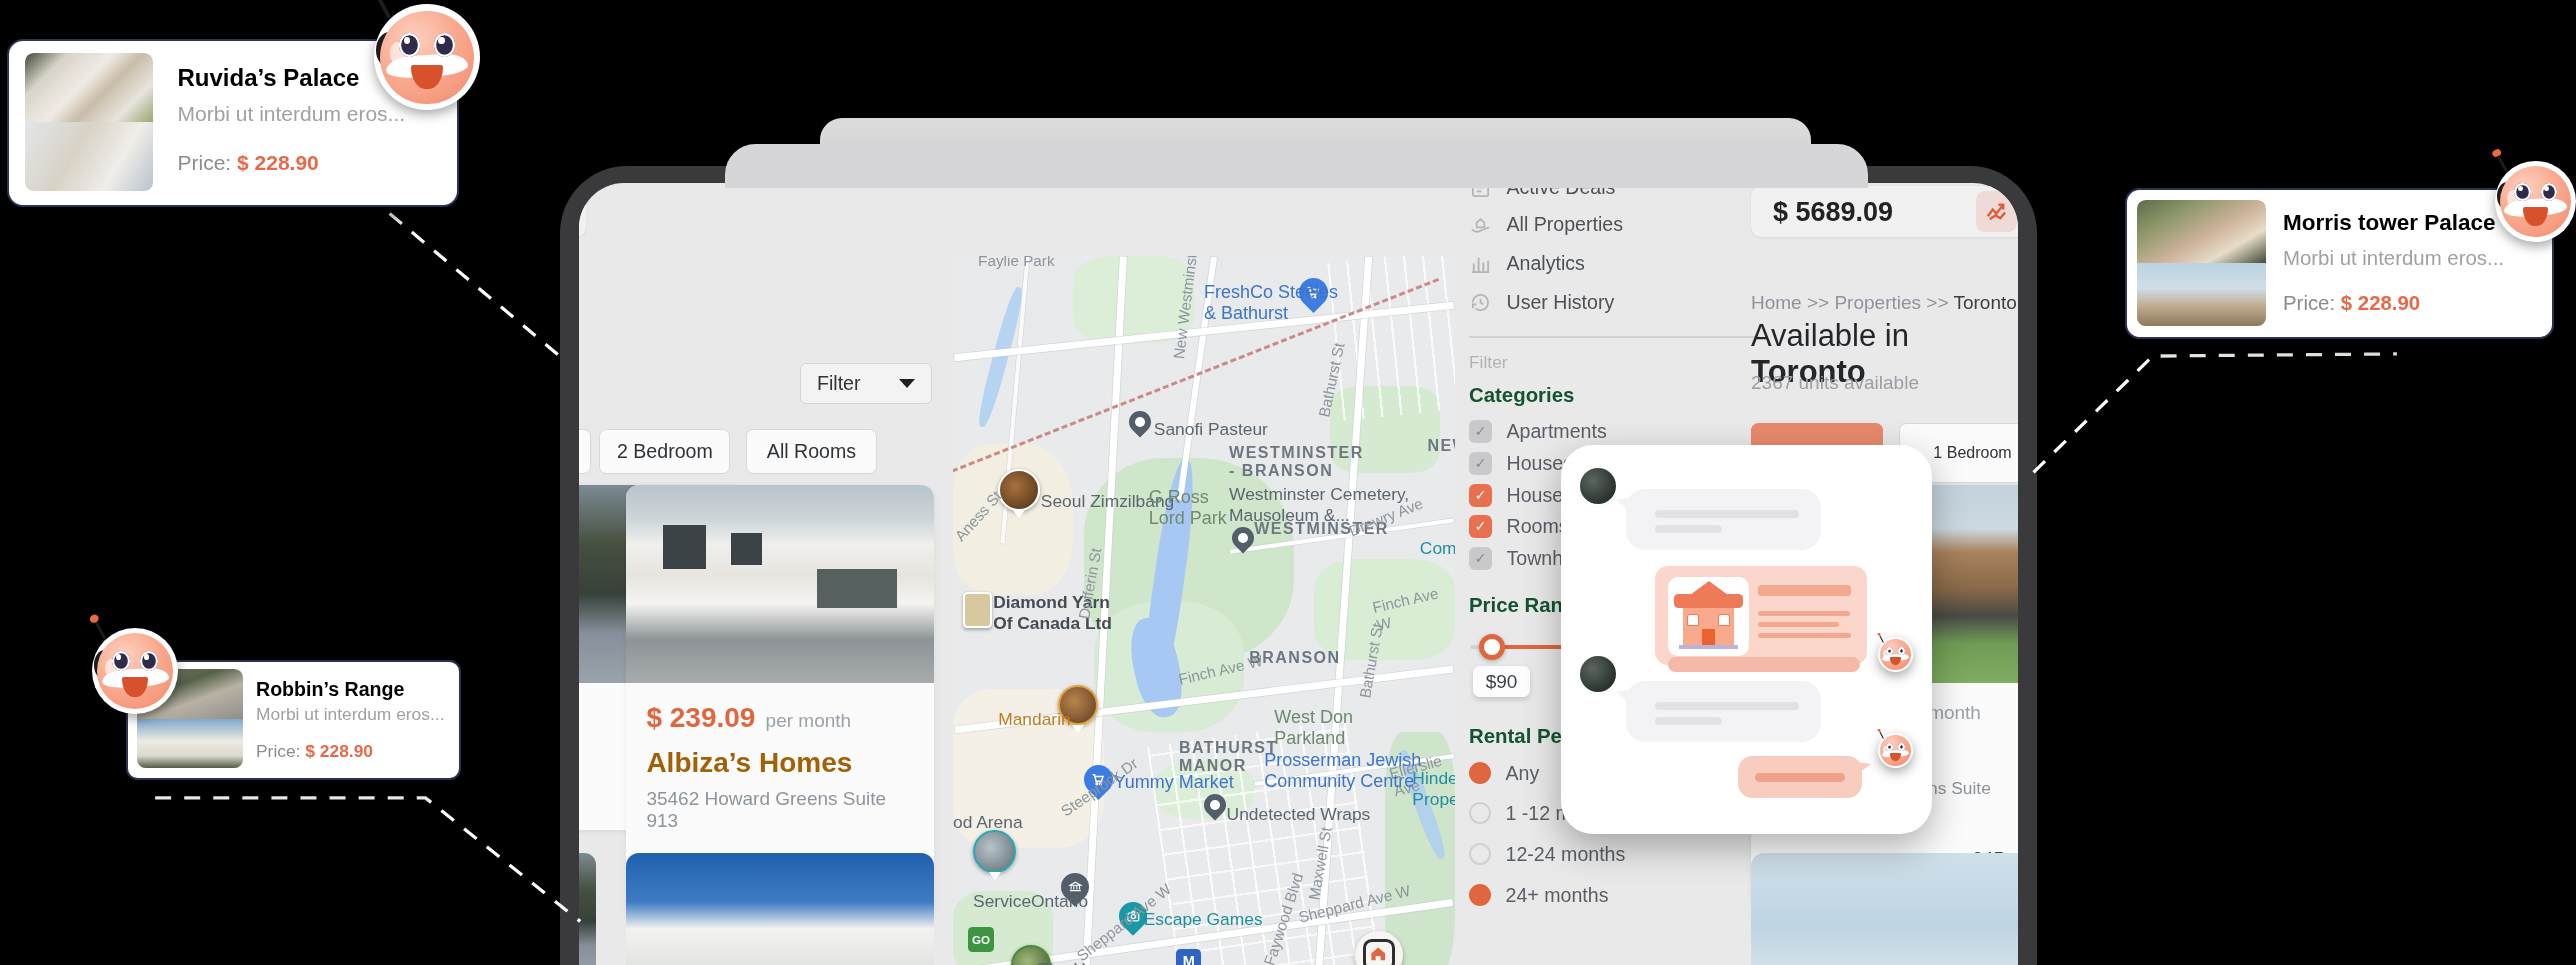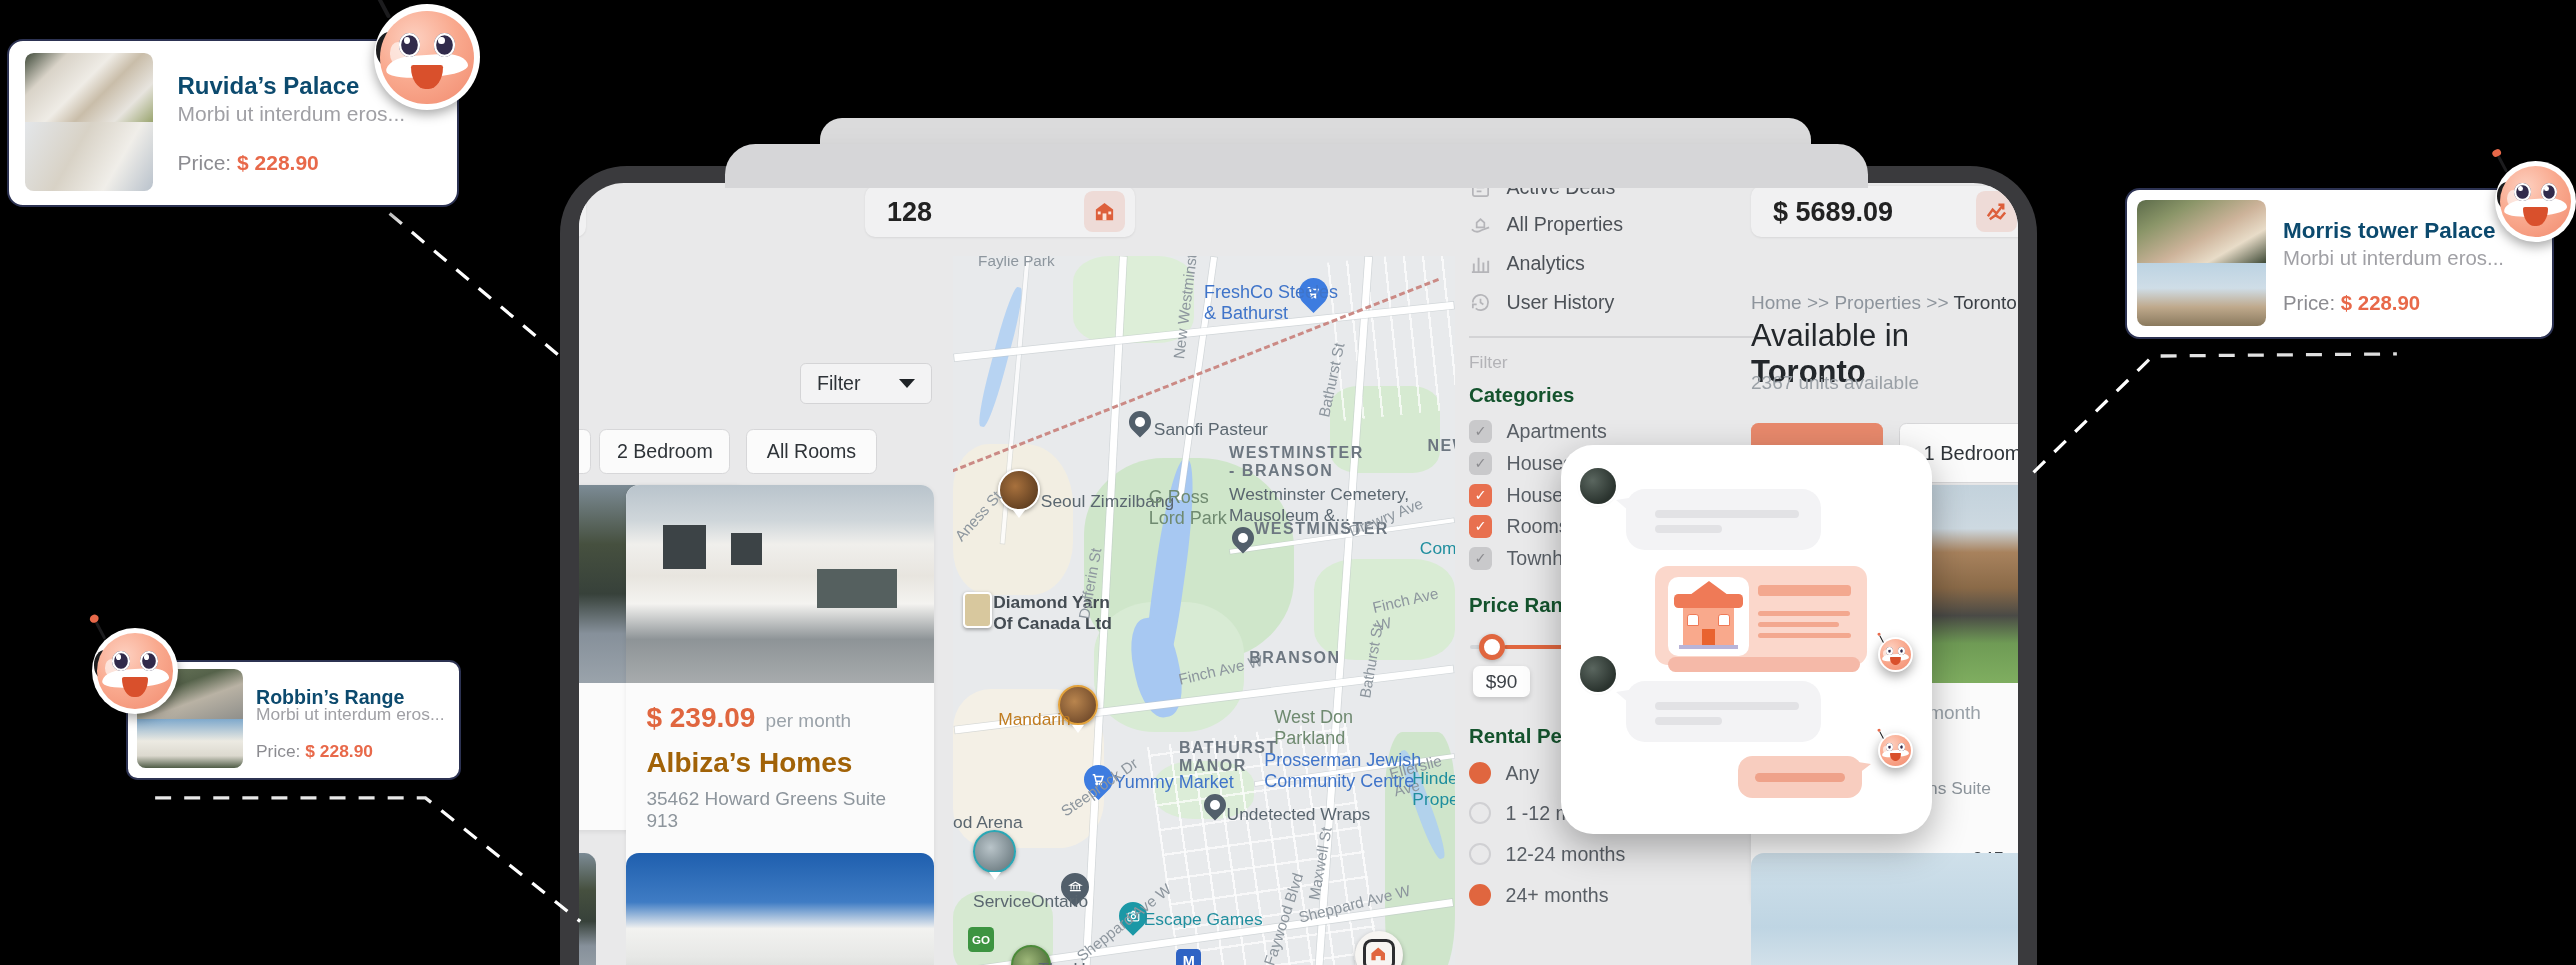--- a/index.html
+++ b/index.html
@@ -95,21 +95,21 @@
   .slider-fill{position:absolute;left:925px;width:218px;height:3.6px;background:#e0663f;border-radius:2.2px;}
   .slider-handle{position:absolute;width:26px;height:26px;border-radius:50%;background:#fff;border:5.8px solid #e0663f;box-sizing:border-box;box-shadow:0 1.5px 4.4px rgba(0,0,0,.25);}
   .price-badge{position:absolute;background:#fdfdfd;border-radius:6.5px;box-shadow:0 2.2px 5.8px rgba(0,0,0,.15);display:flex;align-items:center;justify-content:center;font-size:19px;color:#3c4147;}
 
   
   .crumb{position:absolute;left:1172px;font-size:19px;color:#8d949c;}
   .crumb b{color:#3a3f45;font-weight:400;}
   .bigtitle{position:absolute;left:1172px;font-size:31px;color:#23272b;}
   .bigtitle b{font-weight:700;}
   .units{position:absolute;left:1172px;font-size:19px;color:#9aa0a6;}
-  .rbtn{position:absolute;top:240px;height:60px;border-radius:7.3px;display:flex;align-items:center;justify-content:center;font-size:20px;box-sizing:border-box;}
+  .rbtn{position:absolute;top:240px;height:60px;border-radius:7.3px;display:flex;align-items:center;justify-content:center;font-size:16px;box-sizing:border-box;}
   .rbtn.active{background:#e8896c;color:#fff;}
   .rbtn:not(.active){background:#fbfbfb;border:1.5px solid #d7d7d9;color:#2e3338;}
 
   
   .chat{position:absolute;left:982px;top:262px;width:371px;height:389px;background:#fff;border-radius:32px;box-shadow:0 13px 36px rgba(0,0,0,.30);z-index:9;}
   .avatar{position:absolute;width:36px;height:36px;border-radius:50%;background:radial-gradient(circle at 35% 35%,#5a665f,#2a332e 70%);box-shadow:0 0 0 2.2px #fff,0 0.7px 2.9px rgba(0,0,0,.3);}
   .cbubble{position:absolute;background:#f3f3f5;border-radius:19px;}
   .cbubble::before{content:"";position:absolute;left:-10.2px;top:8.7px;border-right:13px solid #f3f3f5;border-top:2.9px solid transparent;border-bottom:11.6px solid transparent;}
   .sk{position:absolute;background:#e2e2e5;border-radius:4.4px;}
   .pmsg{position:absolute;left:94px;top:121px;width:212px;height:99px;background:#fbd7cb;border-radius:13px;z-index:2;}
@@ -146,21 +146,21 @@
   
   .bcard{position:absolute;background:#fff;border:2.9px solid #2c3252;box-shadow:0 7.3px 22px rgba(0,0,0,.5);z-index:7;}
   .bcard .bimg{position:absolute;border-radius:8.7px;overflow:hidden;}
   .bimg .half{width:100%;height:50%;}
   .bi-tl1{background:linear-gradient(135deg,#3f4a3a 0%,#d9d3c8 22%,#efece6 45%,#c9bda9 60%,#e7e4de 80%,#9aa56f 100%);}
   .bi-tl2{background:linear-gradient(120deg,#e3e6e9 0%,#d8d2c6 40%,#f0eee9 70%,#b9c2cc 100%);}
   .bi-lm1{background:linear-gradient(160deg,#6d7a5e 0%,#55624a 35%,#b9b2a4 60%,#8f8f8b 100%);}
   .bi-lm2{background:linear-gradient(180deg,#7fa9cc 0%,#eceae2 45%,#dcd9cf 75%,#4f5c46 100%);}
   .bi-tr1{background:linear-gradient(150deg,#5c6b4a 0%,#8a9568 25%,#cdb39a 55%,#e8dcc8 75%,#3e4a36 100%);}
   .bi-tr2{background:linear-gradient(180deg,#bcd3e2 0%,#cfdde7 40%,#bfa98c 70%,#8a7a5e 100%);}
-  .btitle{position:absolute;font-weight:700;color:#0c4a6e;margin-top:8px;}
+  .btitle{position:absolute;font-weight:700;color:#000000;}
   .bdesc{position:absolute;color:#a0a0a5;}
   .bprice{position:absolute;color:#8c8c91;text-align:right;}
   .bprice b{color:#e8694a;font-weight:700;}
 </style>
 </head>
 <body>
 
 <div class="scene">
 
   <svg class="connectors" width="2576" height="965" viewBox="0 0 3544 1328">
@@ -168,31 +168,20 @@
     <polyline points="213,1098 585,1098 798,1268" fill="none" stroke="#fff" stroke-width="4.5" stroke-dasharray="22 18"></polyline>
     <polyline points="2798,650 2962,490 3298,487" fill="none" stroke="#fff" stroke-width="4.5" stroke-dasharray="22 18"></polyline>
   </svg>
 
   <div class="sheet sheet1"></div>
 
   <div class="device">
     <div class="screen">
 
       <div class="stat" style="left:-240px;width:247px;"></div>
-      <div class="stat" style="left:286px;width:270px;">
-        <div class="val">128</div>
-        <div class="icobox">
-          <svg viewBox="0 0 24 24">
-              <path d="M3 10 12 3l9 7v11H3z" fill="#dd5f3b"></path>
-              <rect x="10" y="14" width="4" height="7" fill="#fbe3da"></rect>
-              <rect x="5" y="12" width="3" height="3" fill="#fbe3da"></rect>
-              <rect x="16" y="12" width="3" height="3" fill="#fbe3da"></rect>
-            </svg>
-        </div>
-      </div>
       <div class="stat" style="left:1172px;width:276px;">
         <div class="val">$ 5689.09</div>
         <div class="icobox">
           <svg viewBox="0 0 24 24" fill="none" stroke="#dd5f3b" stroke-width="2.6">
               <polyline points="3,17 8,10 12,14 19,5"></polyline>
               <polyline points="14,5 19,5 19,10"></polyline>
               <polyline points="5,20 11,16 16,19 21,13"></polyline>
             </svg>
         </div>
       </div>

